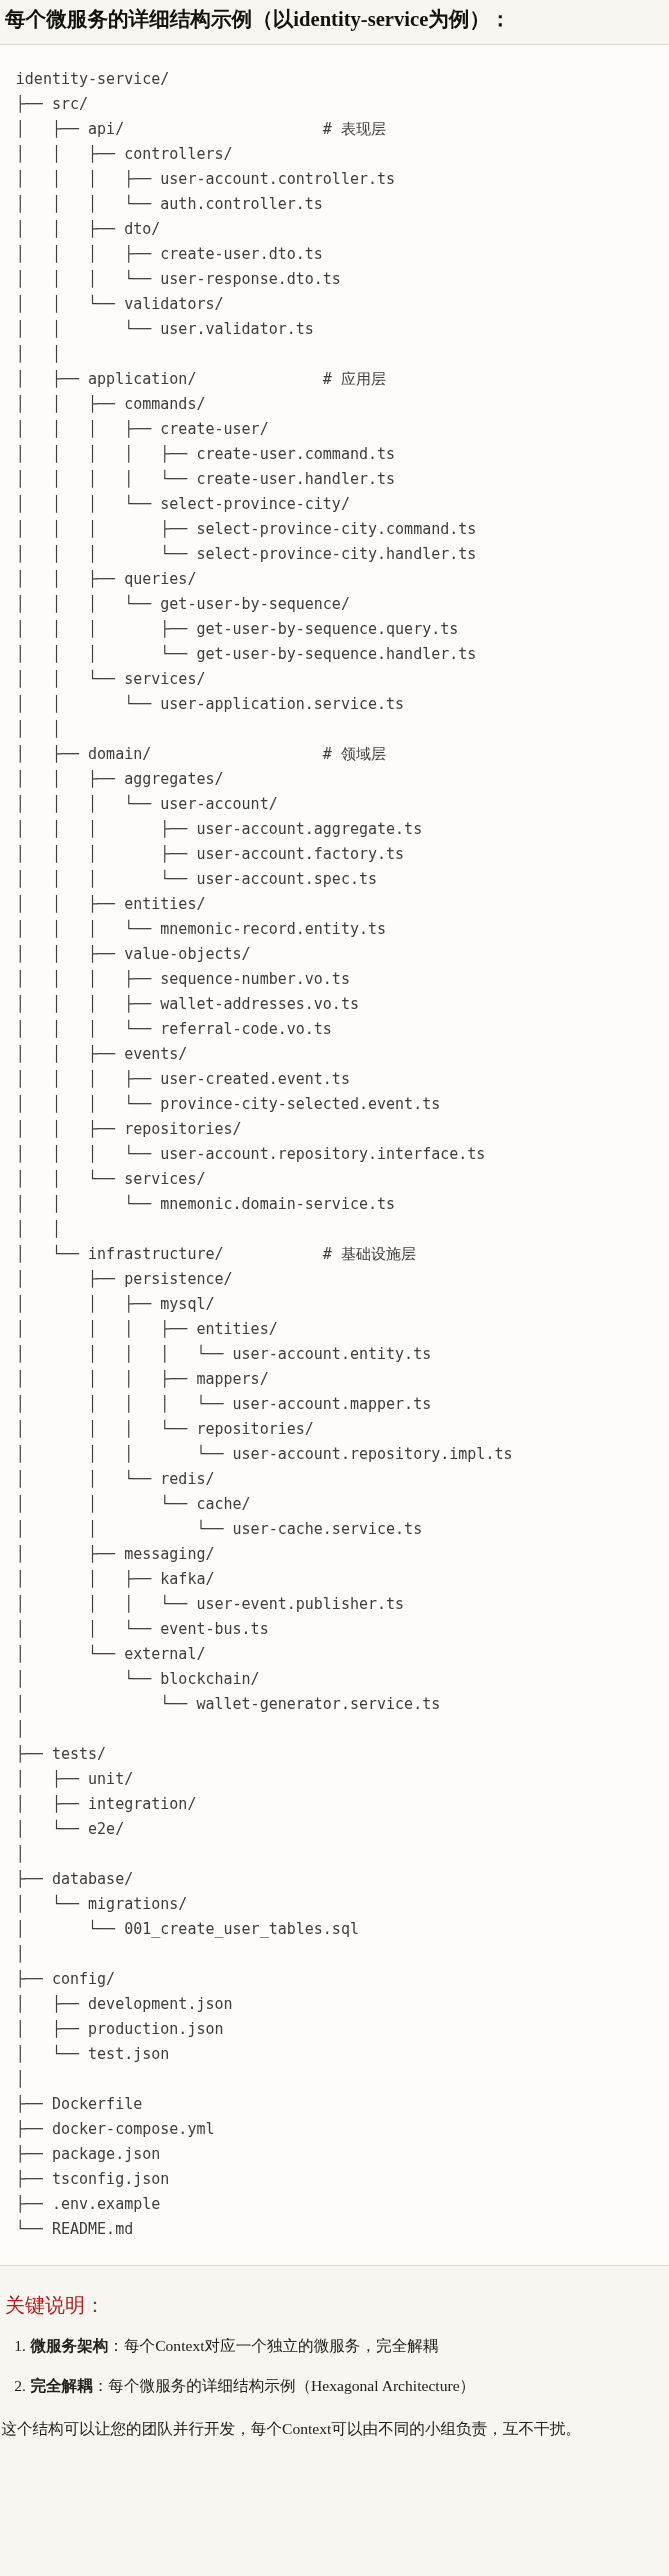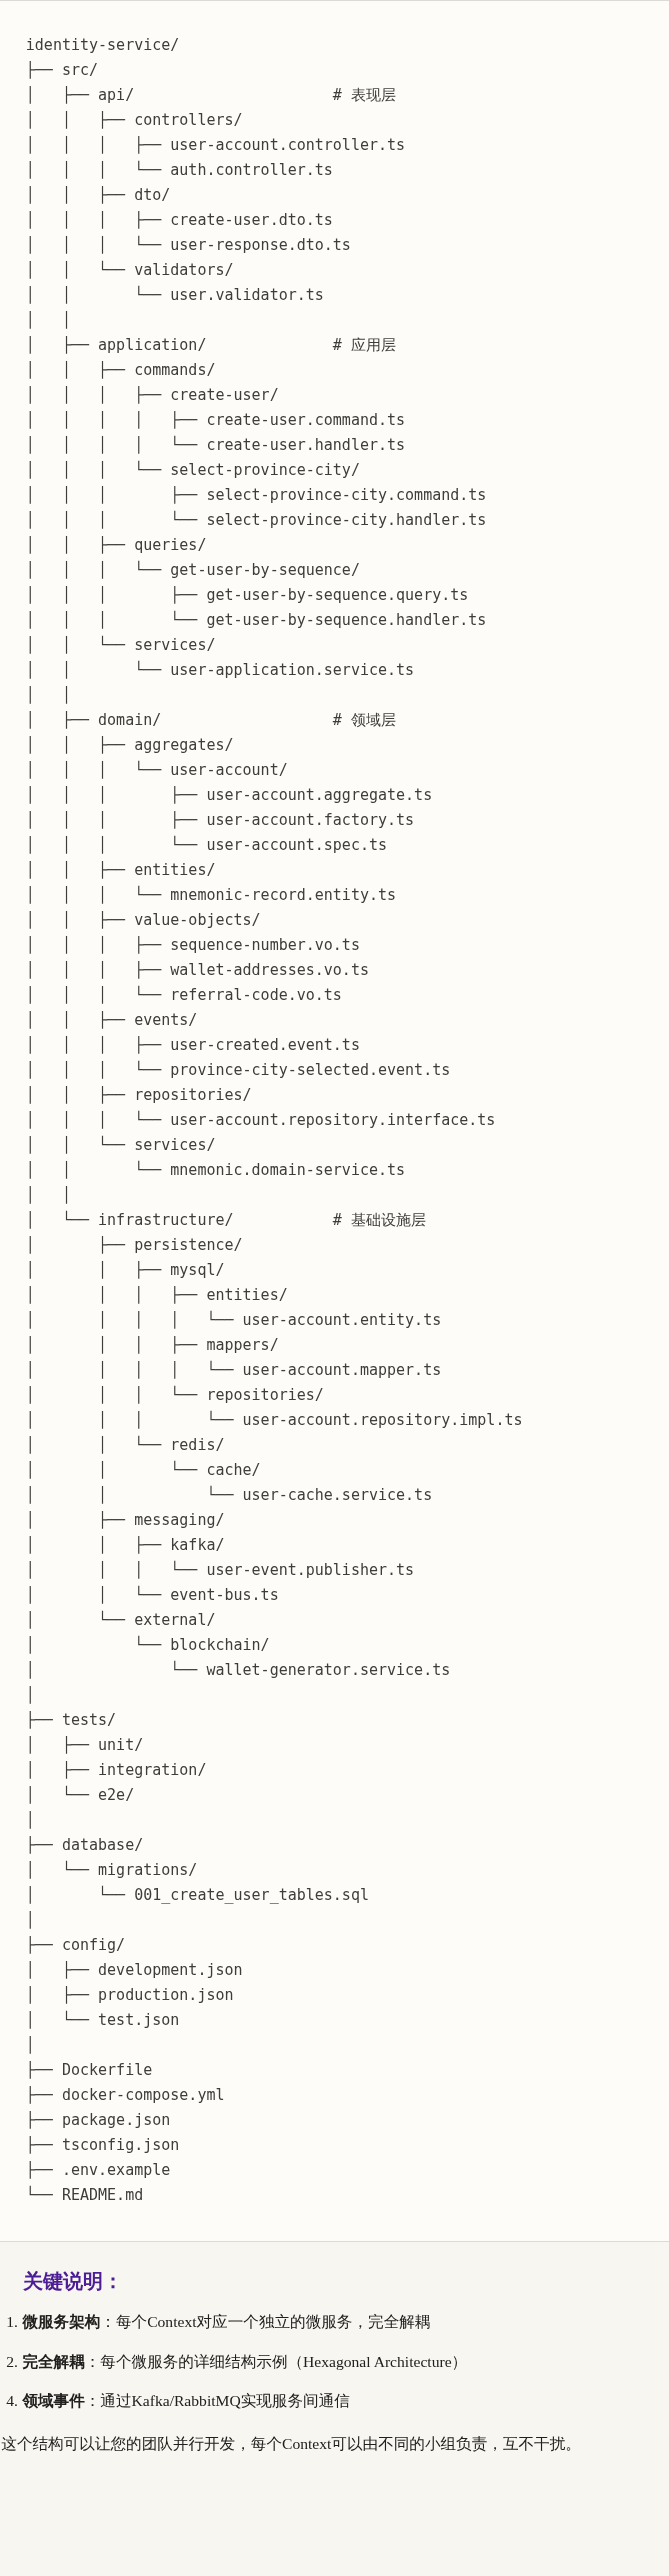--- a/index.html
+++ b/index.html
@@ -25,36 +25,36 @@
   .code-block {
     background: #fdfcf9;
     border-top: 1.3px solid #dcdad5;
     border-bottom: 1.3px solid #dcdad5;
     padding: 15px 5px 16.3px 8.8px;
     box-sizing: border-box;
     width: 100%;
     overflow: hidden;
   }
   .code-block pre {
-    margin: 17px;
+    margin: 7px;
     font-family: "DejaVu Sans Mono", "Liberation Mono", monospace;
     font-size: 15px;
     line-height: 25px;
     color: #3e3d3a;
     white-space: pre;
   }
   .notes-heading {
     font-size: 20px;
-    font-weight: bold;
+    font-weight: normal;
     margin: 26px 0 15px 0;
-    padding-left: 23px;
-    color: #4c1d95;
+    padding-left: 5px;
+    color: #b91c1c;
   }
   .notes-list {
-    margin: 0;
+    margin: 8px;
     padding: 0 5px 0 6.3px;
     list-style: none;
   }
   .note-item {
     font-size: 15.6px;
     line-height: 23px;
     margin-bottom: 16.3px;
     color: #21201e;
   }
   .note-num {
@@ -70,20 +70,21 @@
     margin: 20px 0 0 0;
     padding: 0 1.3px;
     color: #21201e;
   }
 </style>
 </head>
 <body>
 
 <div class="page">
 
+  <h2 class="doc-title">每个微服务的详细结构示例（以identity-service为例）：</h2>
 
   <div class="code-block">
     <pre>identity-service/
 ├── src/
 │   ├── api/                      # 表现层
 │   │   ├── controllers/
 │   │   │   ├── user-account.controller.ts
 │   │   │   └── auth.controller.ts
 │   │   ├── dto/
 │   │   │   ├── create-user.dto.ts
@@ -166,19 +167,18 @@
 ├── tsconfig.json
 ├── .env.example
 └── README.md</pre>
   </div>
 
   <h2 class="notes-heading">关键说明：</h2>
 
   <ol class="notes-list">
     <li class="note-item"><span class="note-num">1.</span><span class="note-label">微服务架构</span><span class="note-text">：每个Context对应一个独立的微服务，完全解耦</span></li>
     <li class="note-item"><span class="note-num">2.</span><span class="note-label">完全解耦</span><span class="note-text">：每个微服务的详细结构示例（Hexagonal Architecture）</span></li>
-    <li class="note-item"><span class="note-num">4.</span><span class="note-label">领域事件</span><span class="note-text">：通过Kafka/RabbitMQ实现服务间通信</span></li>
   </ol>
 
   <p class="closing-paragraph">这个结构可以让您的团队并行开发，每个Context可以由不同的小组负责，互不干扰。</p>
 
 </div>
 
 
 </body></html>

